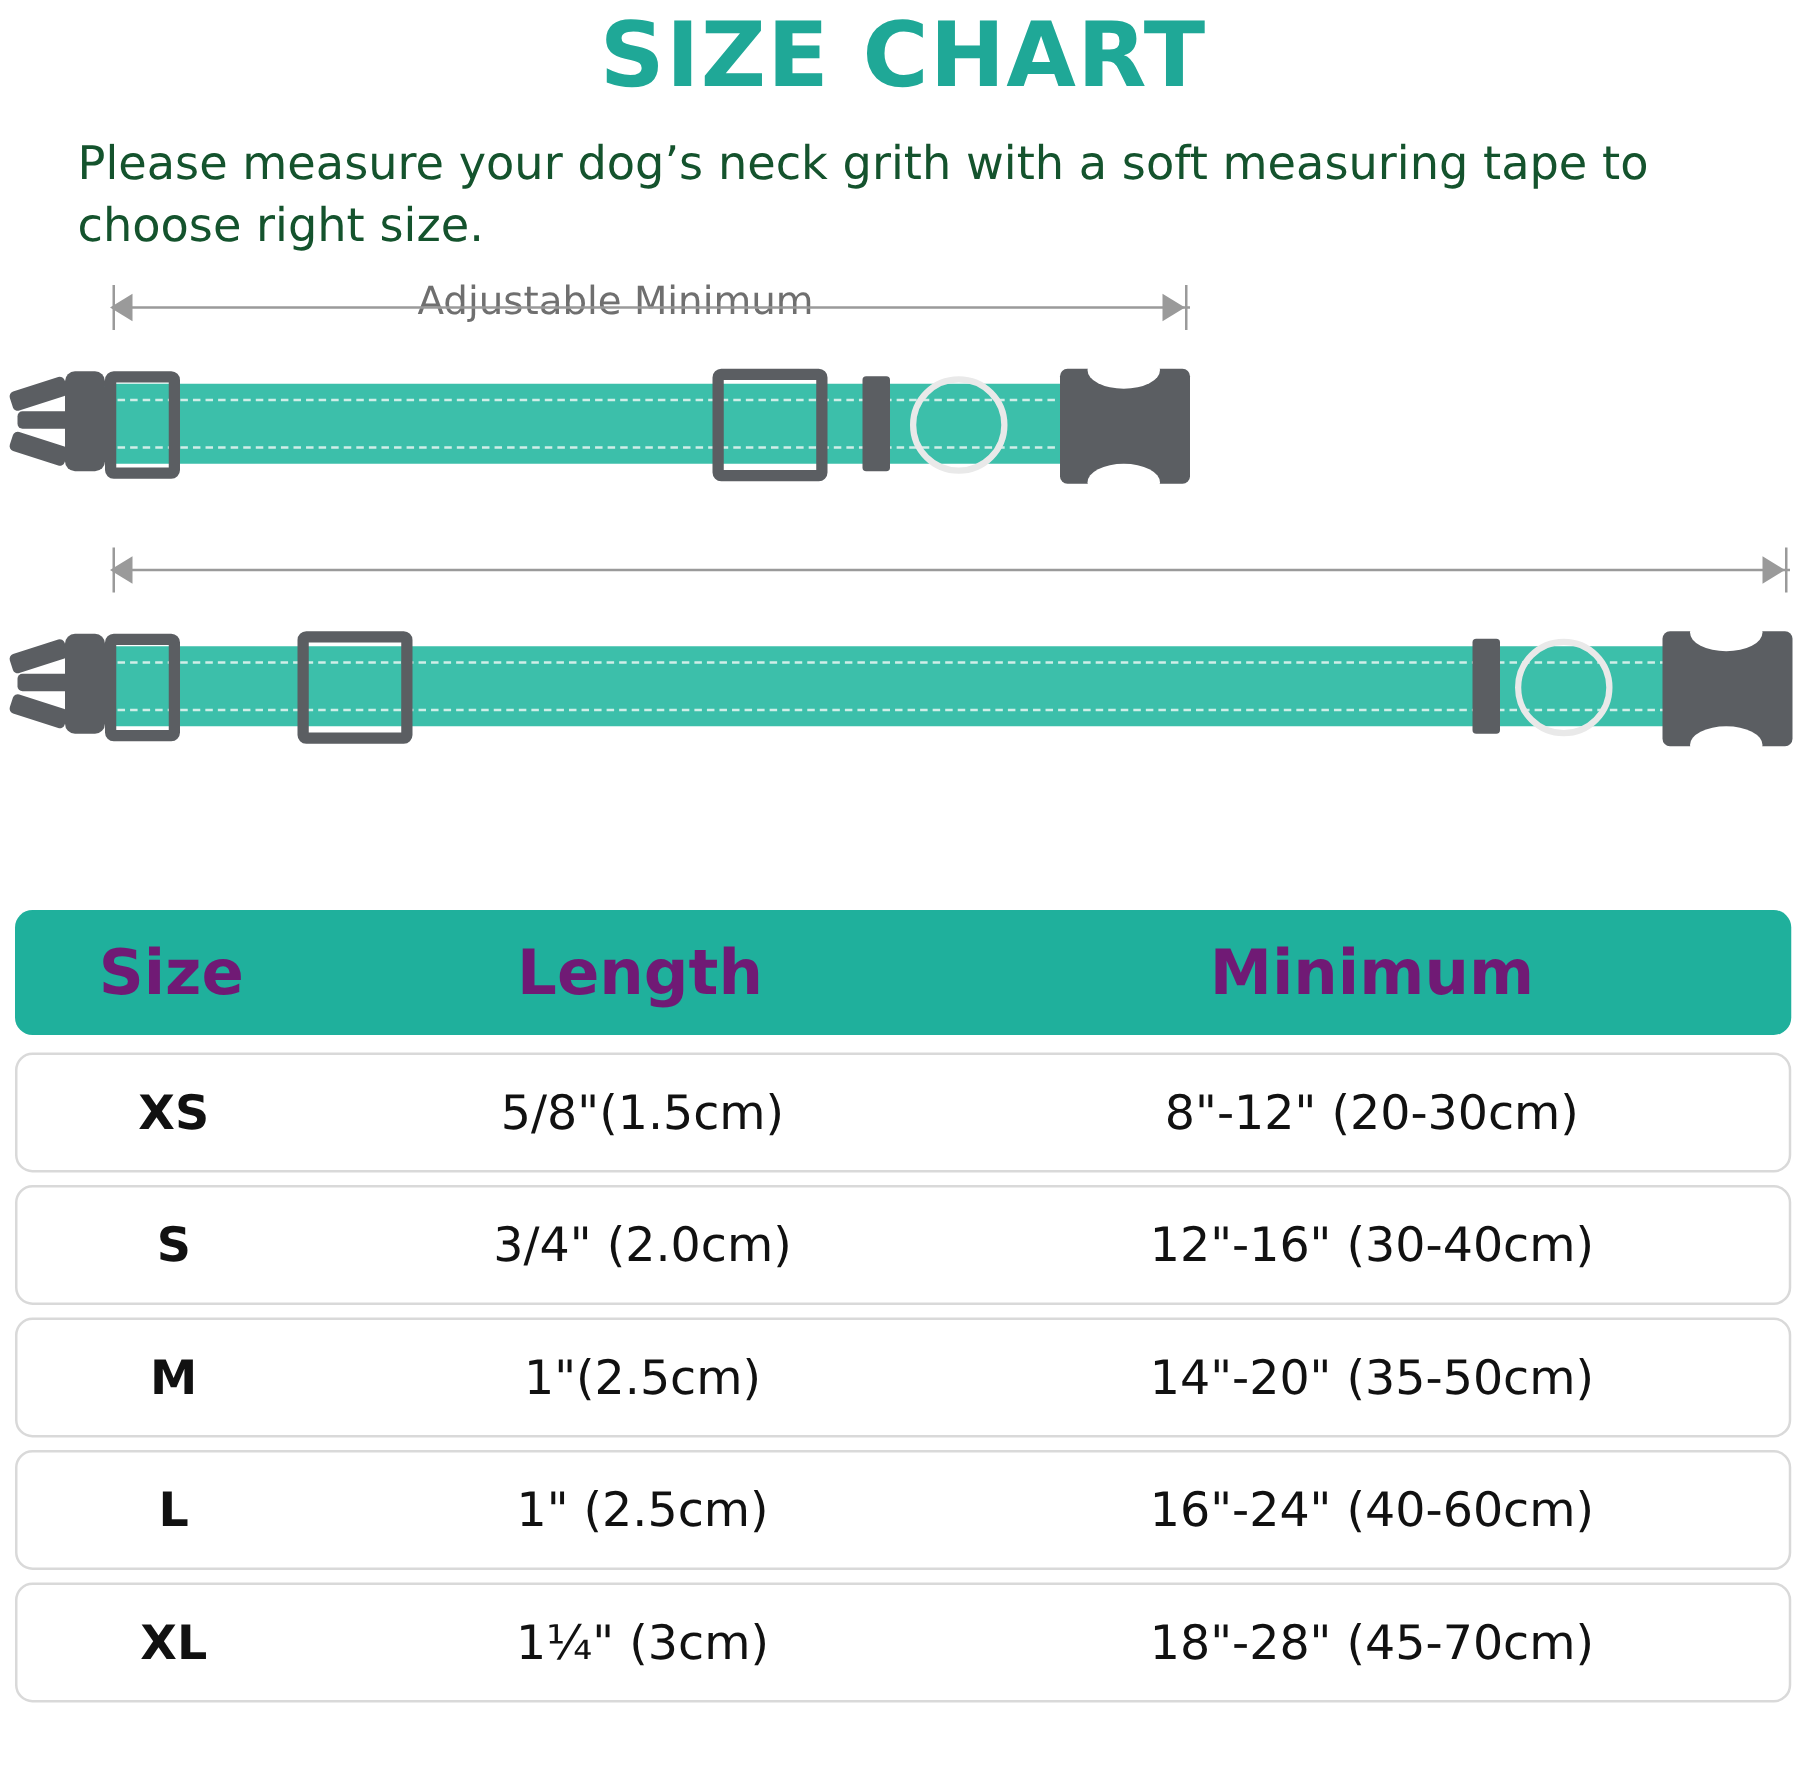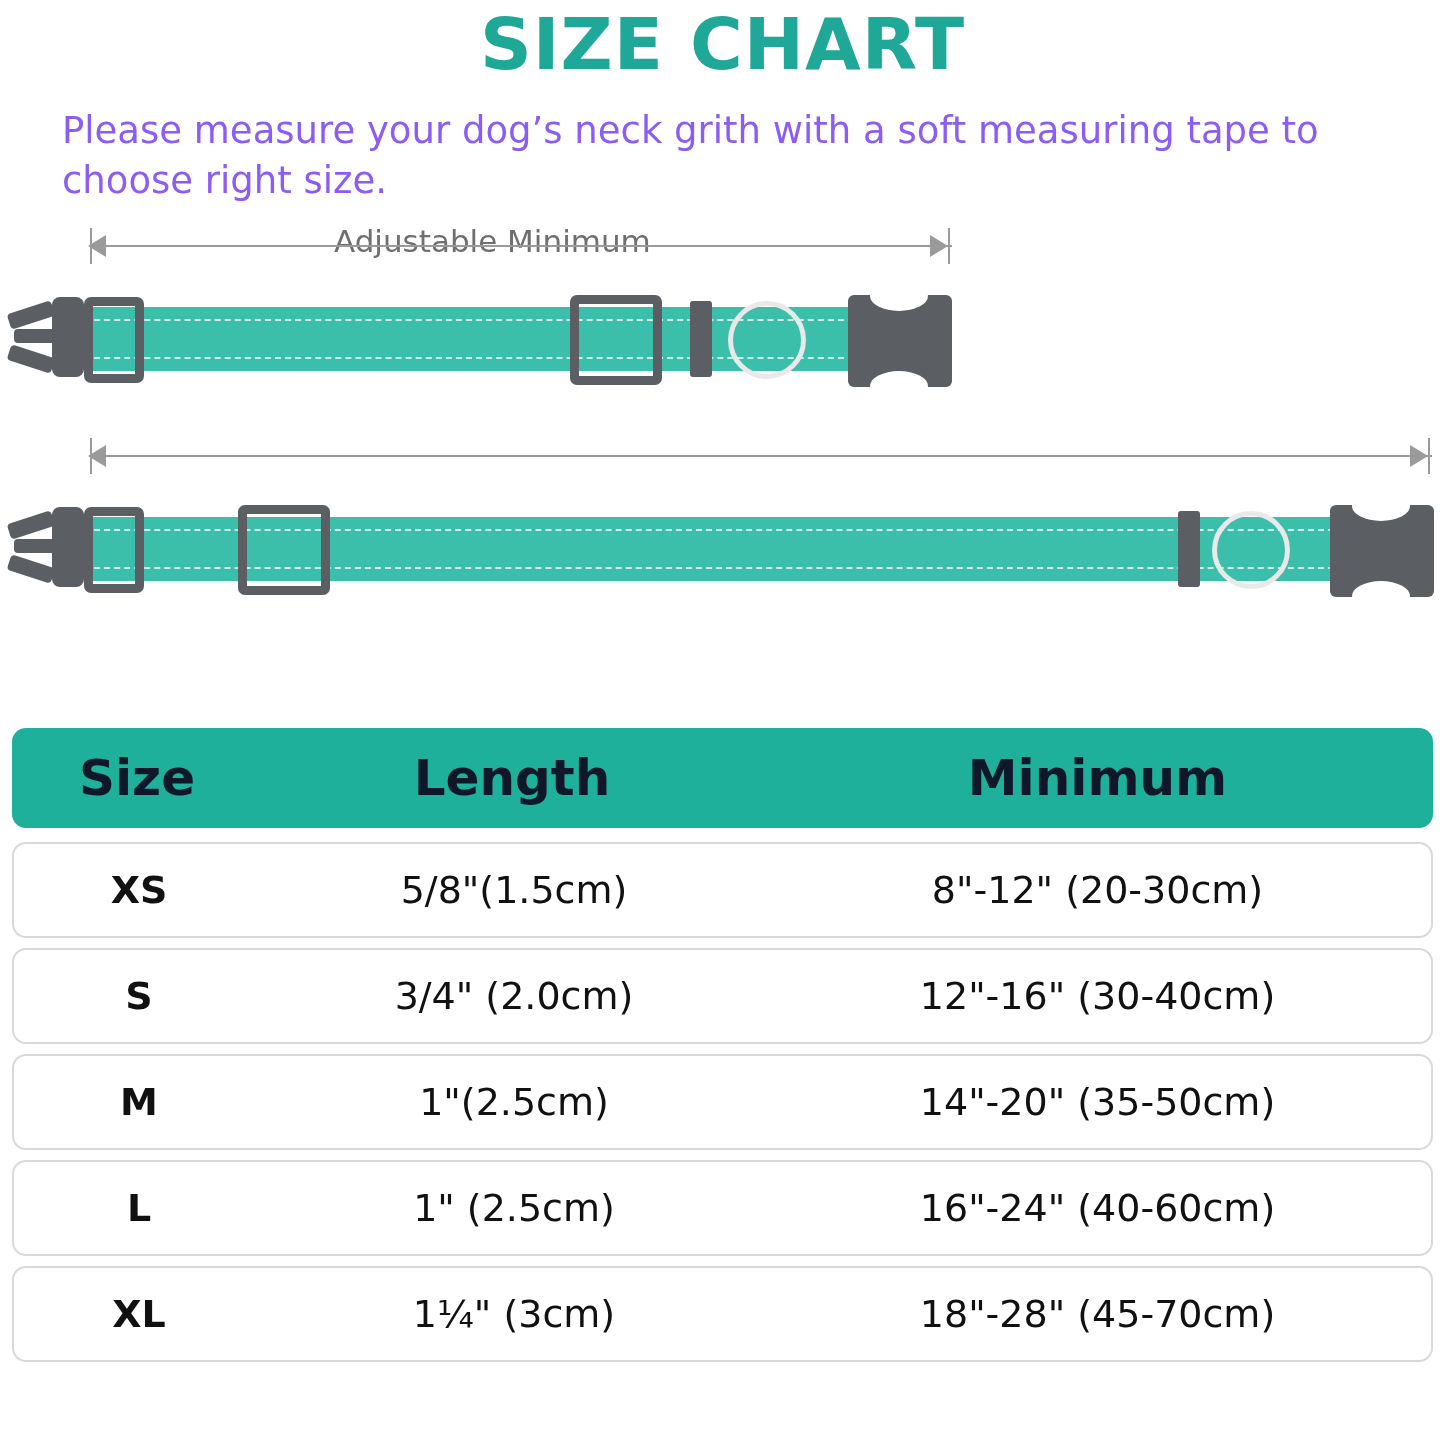--- a/index.html
+++ b/index.html
@@ -30,21 +30,21 @@
     font-weight: bold;
     letter-spacing: 1px;
     line-height: 1;
     padding-top: 8px;
     font-family: "DejaVu Sans", sans-serif;
   }
 
   .subtitle {
     margin: 26px 58px 0 62px;
     font-size: 37px;
-    color: #8b5cf6;
+    color: #14532d;
     line-height: 1.34;
     font-family: "DejaVu Sans", sans-serif;
   }
 
   
   .diagram {
     position: relative;
     margin-top: 18px;
     height: 200px;
     text-align: right;
@@ -167,21 +167,21 @@
     background: #ffffff;
     border: 2px solid #d9d9d9;
   }
   .cell {
     text-align: center;
     font-size: 38px;
     color: #111111;
     font-family: "DejaVu Sans", sans-serif;
   }
   .row.header .cell {
-    color: #0f172a;
+    color: #701a75;
     font-weight: bold;
     font-size: 50px;
   }
   .c-size { width: 250px; font-weight: bold; }
   .c-width { width: 500px; }
   .c-length { flex: 1; }
 </style>
 </head>
 <body>
 

